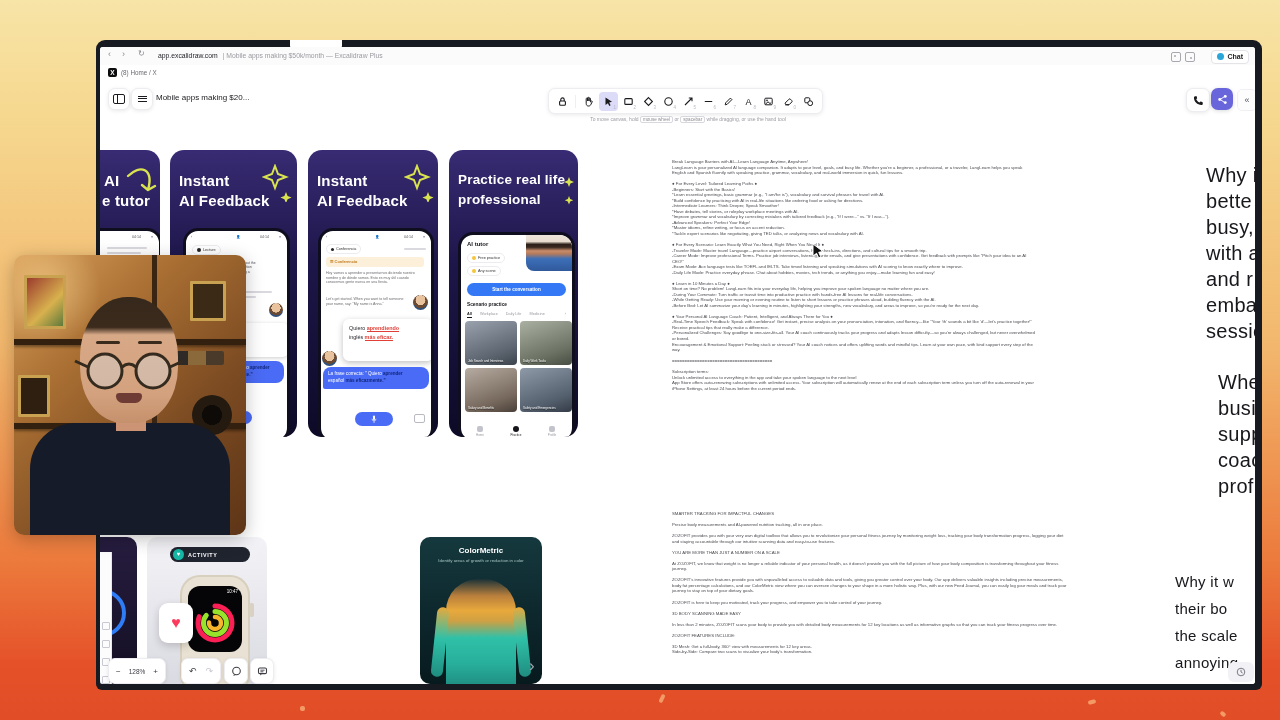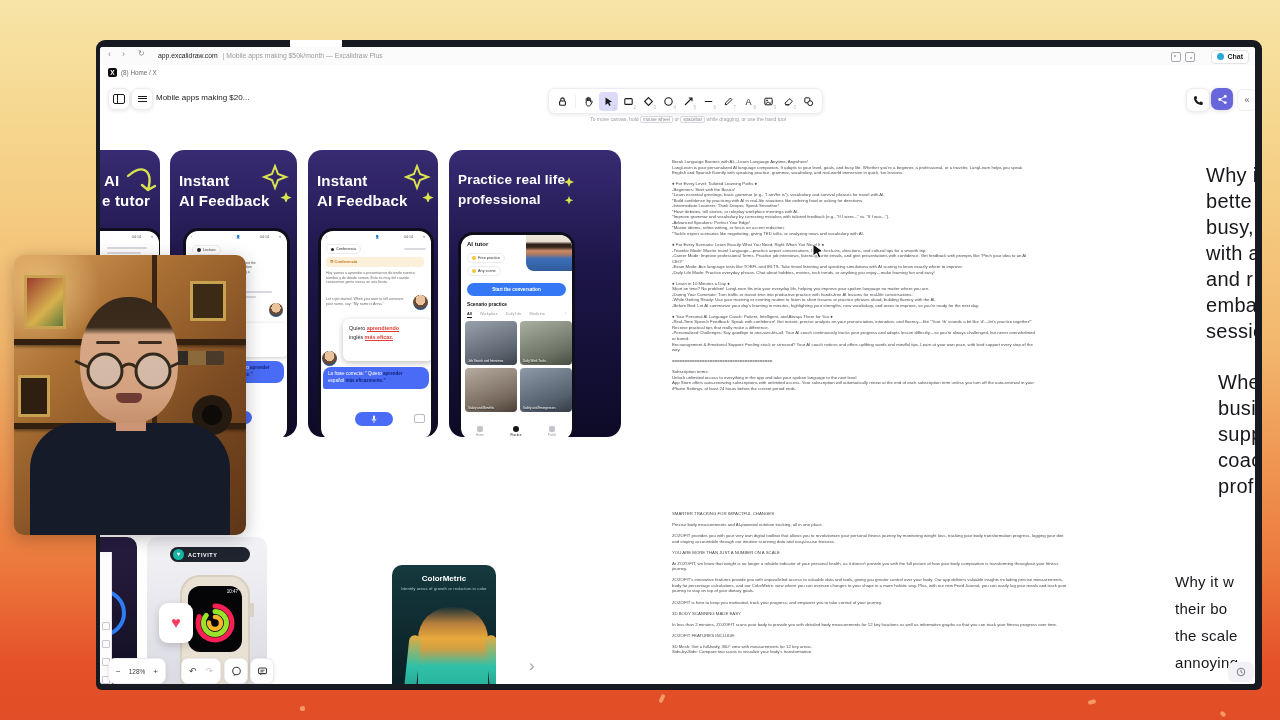--- a/index.html
+++ b/index.html
@@ -352,21 +352,21 @@
             <div class="micpill" style="left:34px;top:181px;width:38px;height:14px;">
               <svg width="6" height="9" viewBox="0 0 6 9">
                   <rect x="2" y="0.5" width="2" height="4.4" rx="1" fill="#fff"></rect>
                   <path d="M1 3.8 a2 2 0 0 0 4 0 M3 6 V8" stroke="#fff" stroke-width=".7" fill="none"></path>
                 </svg>
             </div>
             <div style="position:absolute;right:6px;top:183px;width:9px;height:7px;border:1px solid #b9b9c2;border-radius:2px;"></div>
           </div>
         </div>
 
-        <div class="card" style="left:349px;width:129px;padding-left:43px;">
+        <div class="card" style="left:349px;width:129px;">
           <div class="t" style="top:22px;font-size:13.5px;">Practice real life</div>
           <div class="t" style="top:42px;font-size:13.5px;">professional</div>
           <svg style="position:absolute;left:112px;top:26px;" width="16" height="34" viewBox="0 0 16 34">
               <path d="M8 1 l1.4 3.6 3.6 1.4 -3.6 1.4 L8 11 6.6 7.4 3 6 6.6 4.6 Z" fill="#d9e34f"></path>
               <path d="M8 20 l1.2 3 3 1.2 -3 1.2 -1.2 3 -1.2-3 -3-1.2 3-1.2 Z" fill="#d9e34f"></path>
             </svg>
           <div class="phone" style="left:9px;top:82px;width:111px;height:205px;">
             <div style="position:absolute;left:6px;top:6px;font-size:6px;font-weight:bold;color:#15151a;">AI tutor</div>
             <div style="position:absolute;right:0;top:0;width:46px;height:36px;border-radius:0 12px 0 8px;background:linear-gradient(180deg,#efe7dc 0%,#e8ddcf 18%,#2c2019 26%,#3a2a20 34%,#c98d6b 44%,#b57b5c 52%,#3c6fb8 66%,#30599a 100%);"></div>
             <div class="chip" style="left:6px;top:18px;">
@@ -504,21 +504,21 @@
                 <circle cx="22" cy="27" r="6" stroke="#f7b52c" stroke-width="4.5" fill="none" stroke-dasharray="28 10" transform="rotate(-90 22 27)" stroke-linecap="round"></circle>
               </svg>
             </div>
           </div>
           <div style="position:absolute;left:12px;top:66px;width:34px;height:40px;background:#fff;border-radius:9px;box-shadow:0 3px 8px rgba(0,0,0,.18);display:flex;align-items:center;justify-content:center;">
             <span style="color:#fb3a5c;font-size:16px;">♥</span>
           </div>
         </div>
 
 
-        <div class="bcard" style="left:292px;width:104px;background:linear-gradient(180deg,#15393e 0%,#0d272c 55%,#071a1e 100%);margin-top:28px;">
+        <div class="bcard" style="left:320px;width:122px;background:linear-gradient(180deg,#15393e 0%,#0d272c 55%,#071a1e 100%);">
           <div class="bchdr">ColorMetric</div>
           <div class="bcsub" style="color:#a7c6c3;">Identify areas of growth or reduction in color</div>
           <div style="position:absolute;left:26px;top:42px;width:70px;height:105px;border-radius:32px 32px 0 0;background:linear-gradient(180deg,#1b3237 0%,#b97f3c 16%,#e8a93c 30%,#cfa043 40%,#2fc0a8 56%,#28b09c 80%,#209084 100%);filter:blur(.4px);">
             <div style="position:absolute;left:-12px;top:28px;width:12px;height:70px;border-radius:8px;background:linear-gradient(180deg,#e8a93c 0%,#2fc0a8 45%,#1f8d80 100%);transform:rotate(6deg);"></div>
             <div style="position:absolute;right:-12px;top:28px;width:12px;height:70px;border-radius:8px;background:linear-gradient(180deg,#e8a93c 0%,#2fc0a8 45%,#1f8d80 100%);transform:rotate(-6deg);"></div>
           </div>
         </div>
 
         <div class="minitrip">
           <i style="top:70px;"></i>

